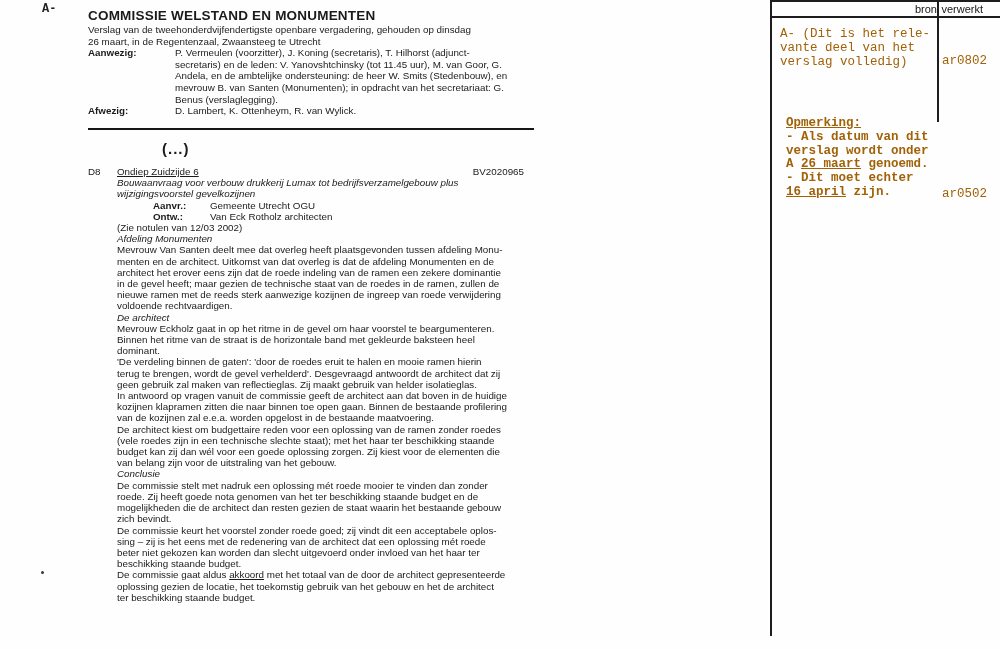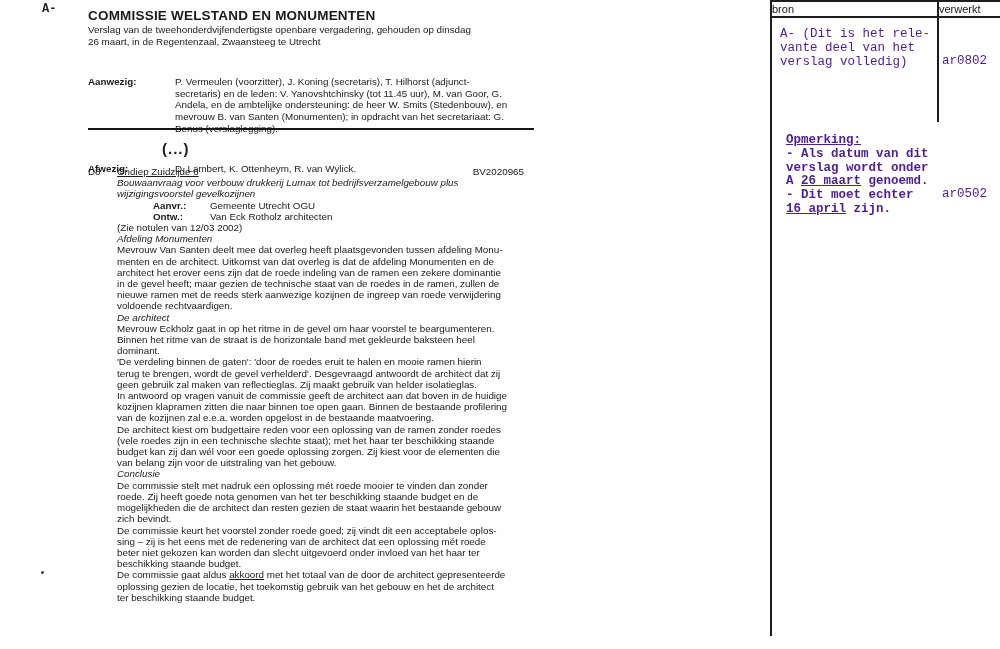--- a/index.html
+++ b/index.html
@@ -21,21 +21,21 @@
     position:absolute; left:42px; top:2px;
     font-family:"Liberation Mono", monospace;
     font-size:12px; font-weight:bold; color:#222;
   }
   .header-block {
     position:absolute; left:88px; top:8px; width:452px;
     font-size:9.8px; line-height:11.6px;
   }
   .doc-title { font-weight:bold; font-size:13.5px; line-height:16px; letter-spacing:.2px; }
   .doc-number { margin-top:1px; }
-  .lv-row { display:flex;margin-top:29px; }
+  .lv-row { display:flex; }
   .lv-row .lbl { width:87px; flex:none; font-weight:bold; }
   .rule {
     position:absolute; left:88px; top:128px; width:446px; height:2px;
     background:#161616;
   }
   .ellipsis-mark {
     position:absolute; left:162px; top:140px;
     font-weight:bold; font-size:15px; letter-spacing:1px;
   }
   .agenda {
@@ -64,30 +64,30 @@
     background:#1d1d1d;
   }
   .panel-header-underline {
     position:absolute; left:770px; top:16px; width:230px; height:2px;
     background:#1d1d1d;
   }
   .panel-col-divider {
     position:absolute; left:937px; top:0; width:2px; height:122px;
     background:#1d1d1d;
   }
-  .col-header { position:absolute; top:3px; font-size:11px; text-align:left; color:#161616; }
+  .col-header { position:absolute; top:3px; font-size:11px; text-align:right; color:#161616; }
   .col-header.bron { left:772px; width:165px; }
   .col-header.verwerkt { left:939px; width:44px; }
   .tw {
     font-family:"Liberation Mono", monospace;
-    font-size:12.5px; line-height:13.8px; color:#4c1d95;
+    font-size:12.5px; line-height:13.8px; color:#a16207;
   }
   .entry1-bron { position:absolute; left:780px; top:28px; }
   .entry1-verwerkt { position:absolute; left:942px; top:55px; }
-  .entry2-bron { position:absolute; left:786px; top:134px; font-weight:bold; }
+  .entry2-bron { position:absolute; left:786px; top:117px; font-weight:bold; }
   .entry2-verwerkt { position:absolute; left:942px; top:188px; font-weight:normal; }
 </style>
 </head>
 <body>
 
 <div class="mark-a">A-</div>
 
 <div class="header-block">
   <div class="doc-title">COMMISSIE WELSTAND EN MONUMENTEN</div>
   <div>

